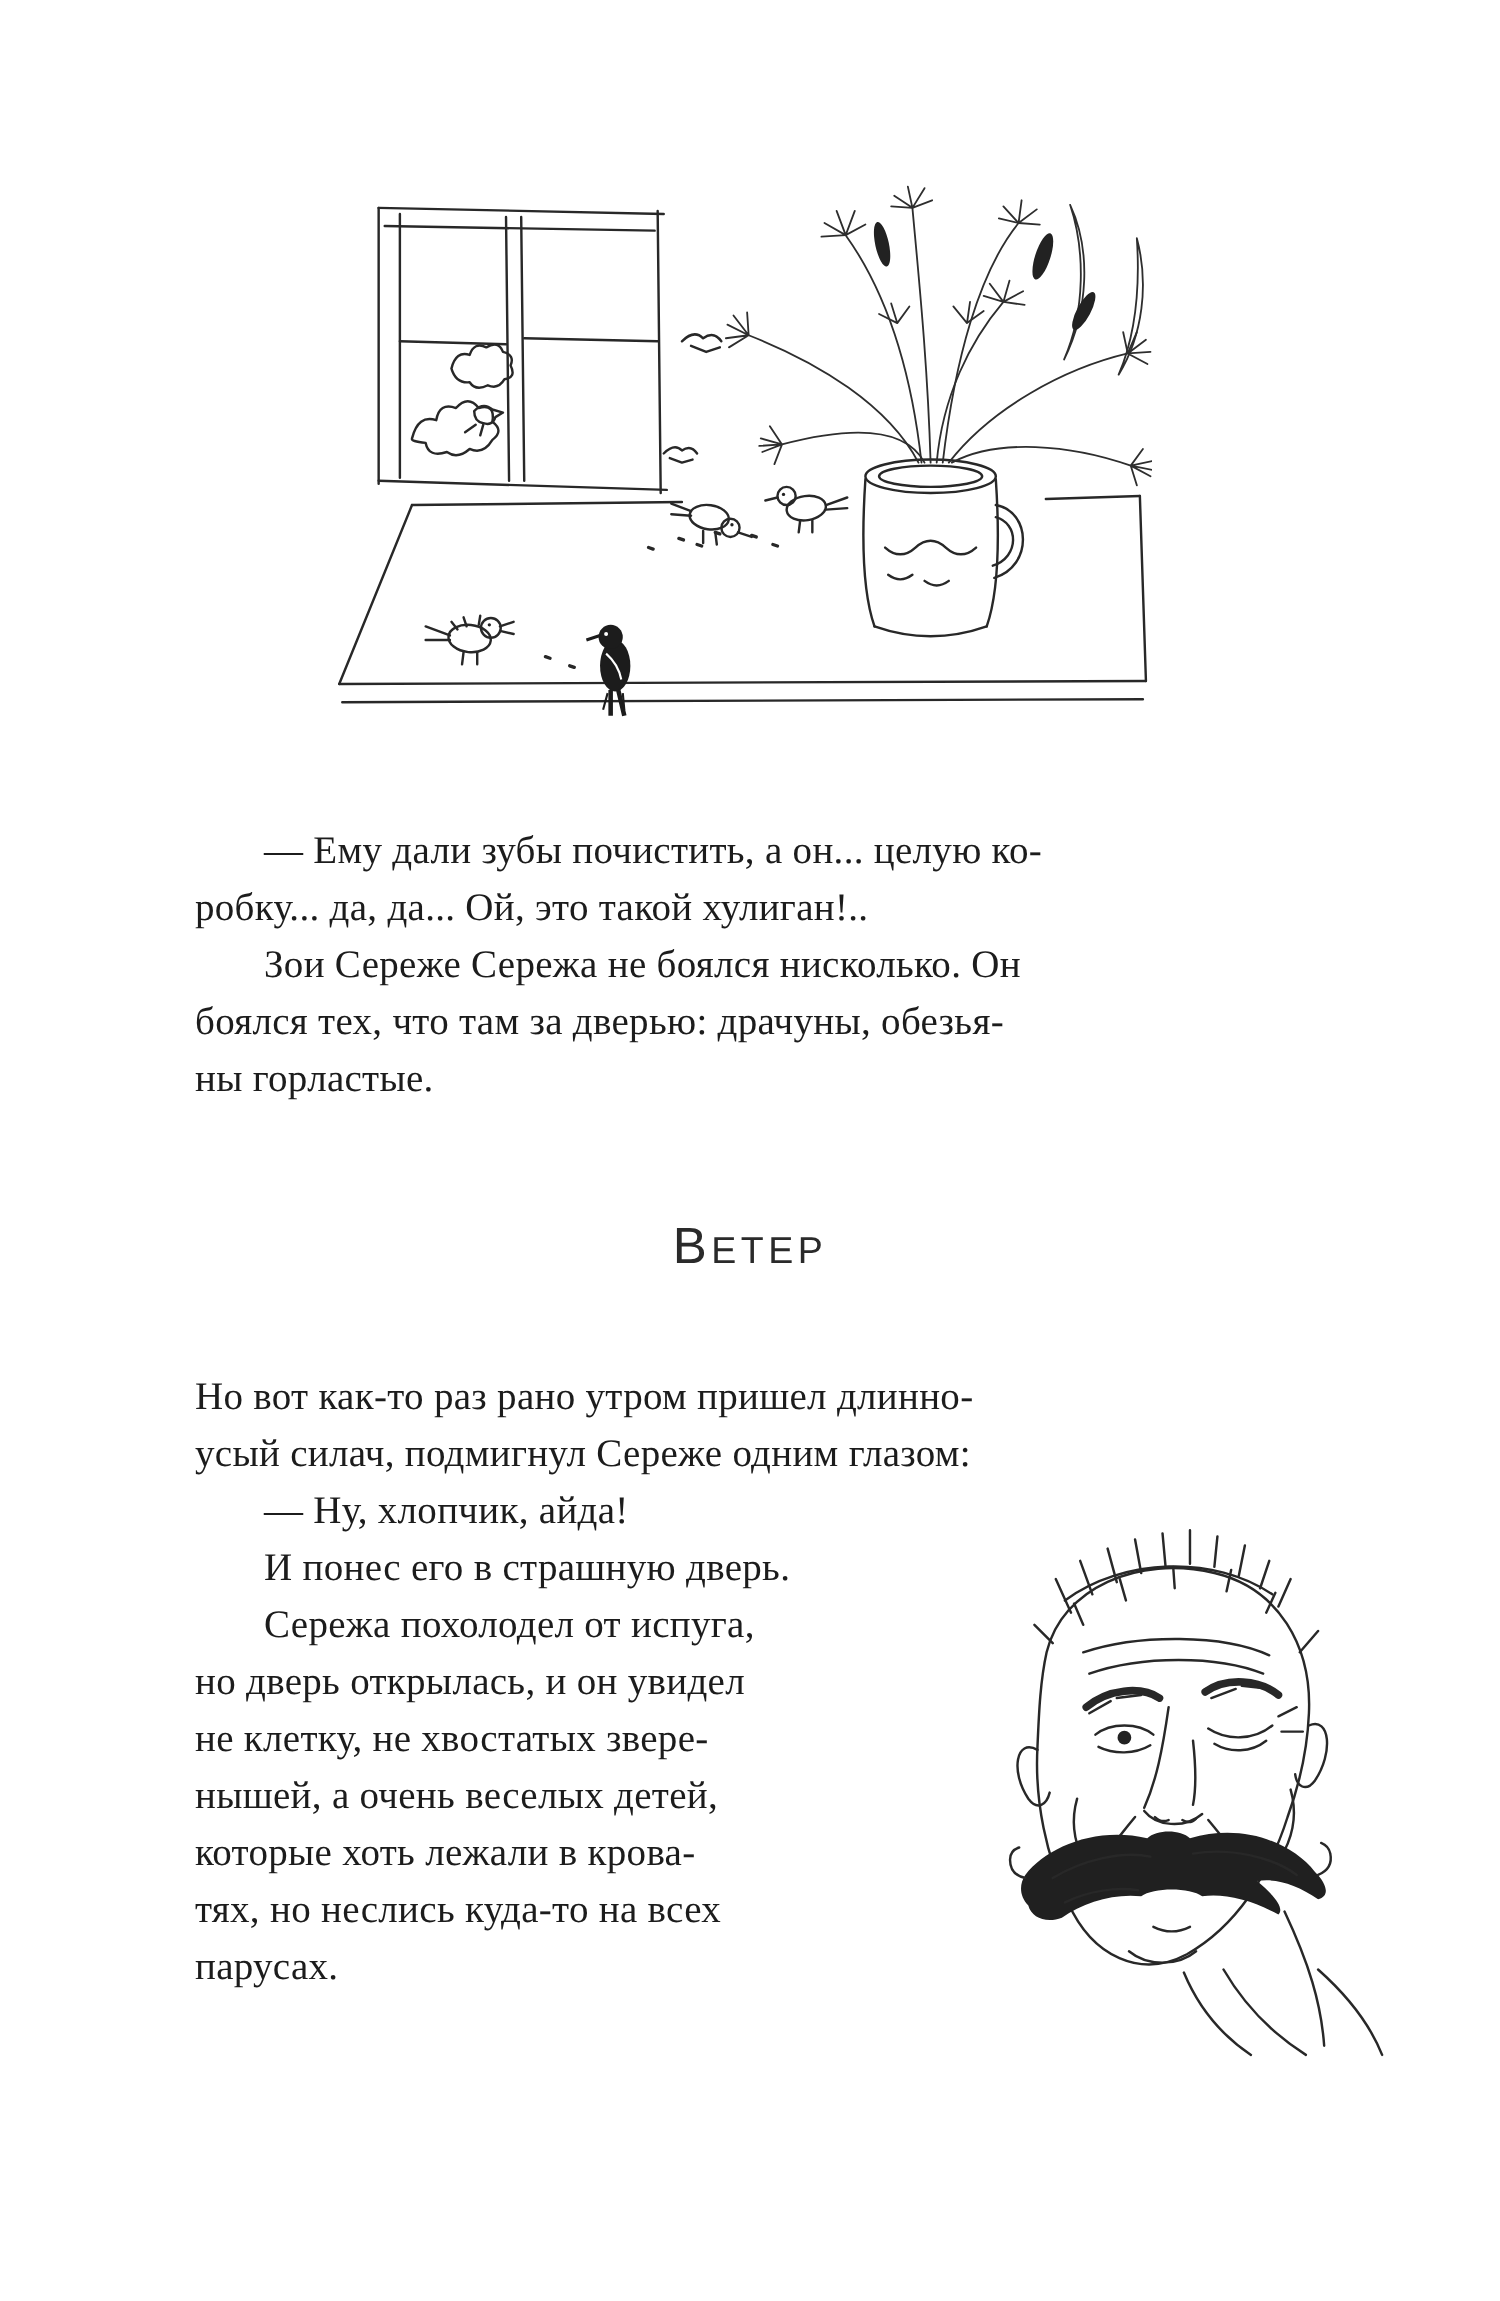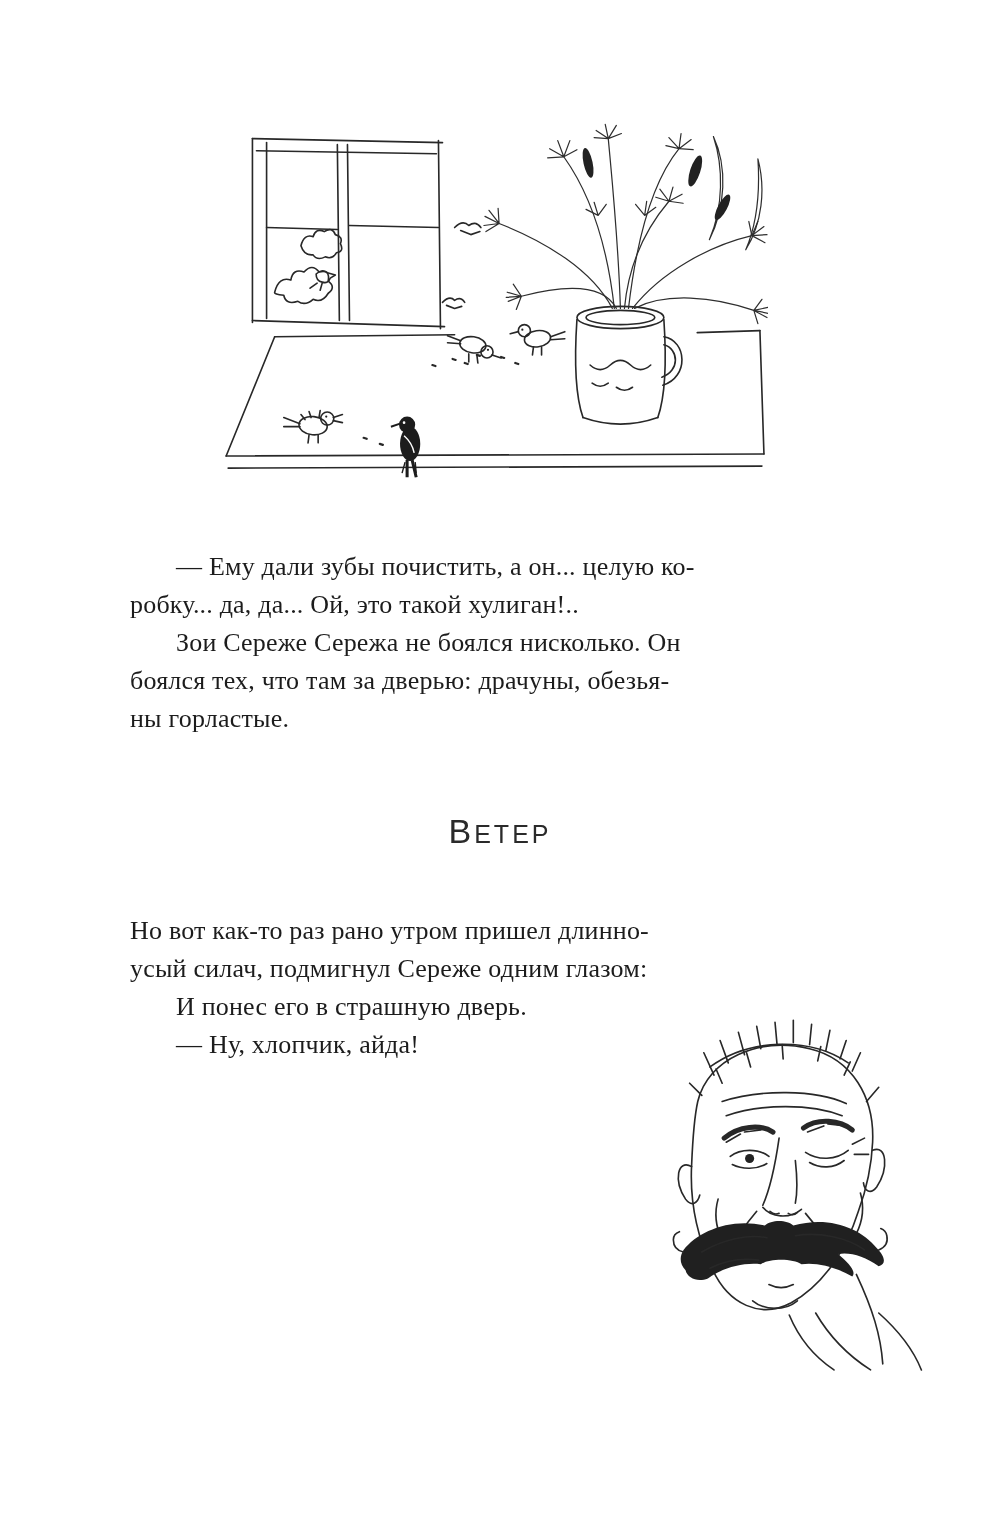--- a/index.html
+++ b/index.html
@@ -180,22 +180,29 @@
     <p class="para">Зои Сереже Сережа не боялся нисколько. Он
 боялся тех, что там за дверью: драчуны, обезья-
 ны горластые.</p>
   </div>
 
   <h2 class="chapter-heading"><span class="cap">В</span><span class="smallcaps">ЕТЕР</span></h2>
 
   <div class="block block2">
     <p class="para noindent">Но вот как-то раз рано утром пришел длинно-
 усый силач, подмигнул Сереже одним глазом:</p>
+    <p class="para">— Ну, хлопчик, айда!</p>
     <p class="para">И понес его в страшную дверь.</p>
-    <p class="para">— Ну, хлопчик, айда!</p>
+    <p class="para">Сережа похолодел от испуга,
+но дверь открылась, и он увидел
+не клетку, не хвостатых звере-
+нышей, а очень веселых детей,
+которые хоть лежали в крова-
+тях, но неслись куда-то на всех
+парусах.</p>
   </div>
 
   <svg class="illus-face" viewBox="0 0 310 360" role="img" aria-label="Line drawing: winking man with a large bushy moustache">
     <g class="ink">
 
       <path d="M80 92 C 90 50 140 28 190 40 C 232 50 254 88 252 132 C 251 156 246 178 238 200 C 226 238 204 272 172 290 C 142 306 110 292 94 256 C 80 226 72 190 74 154 C 75 130 76 110 80 92"></path>
 
       <path d="M92 58 C 130 30 190 28 228 54"></path>
       <path d="M96 66 L86 44 M110 54 L102 32 M126 46 L120 24 M142 40 L138 18 M158 36 L156 14 M174 34 L174 12 M190 36 L192 16 M206 42 L210 22 M220 50 L226 32 M232 62 L240 44"></path>
       <path d="M104 74 l-6 -14 M132 58 l-4 -14 M164 50 l-1 -14 M198 52 l3 -14 M224 66 l6 -13"></path>

